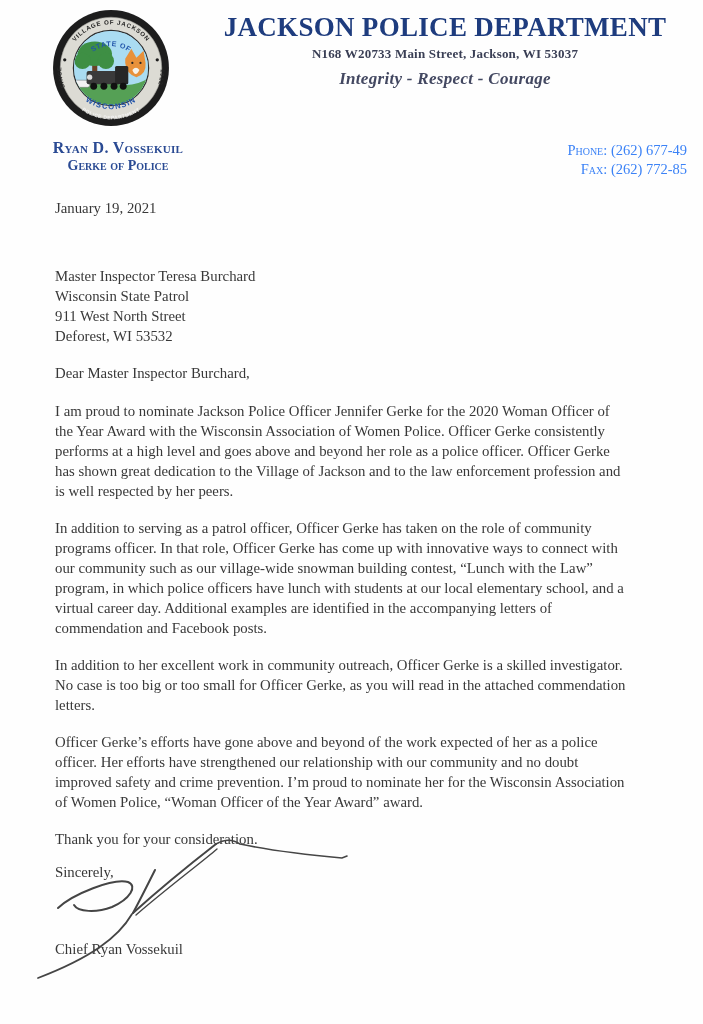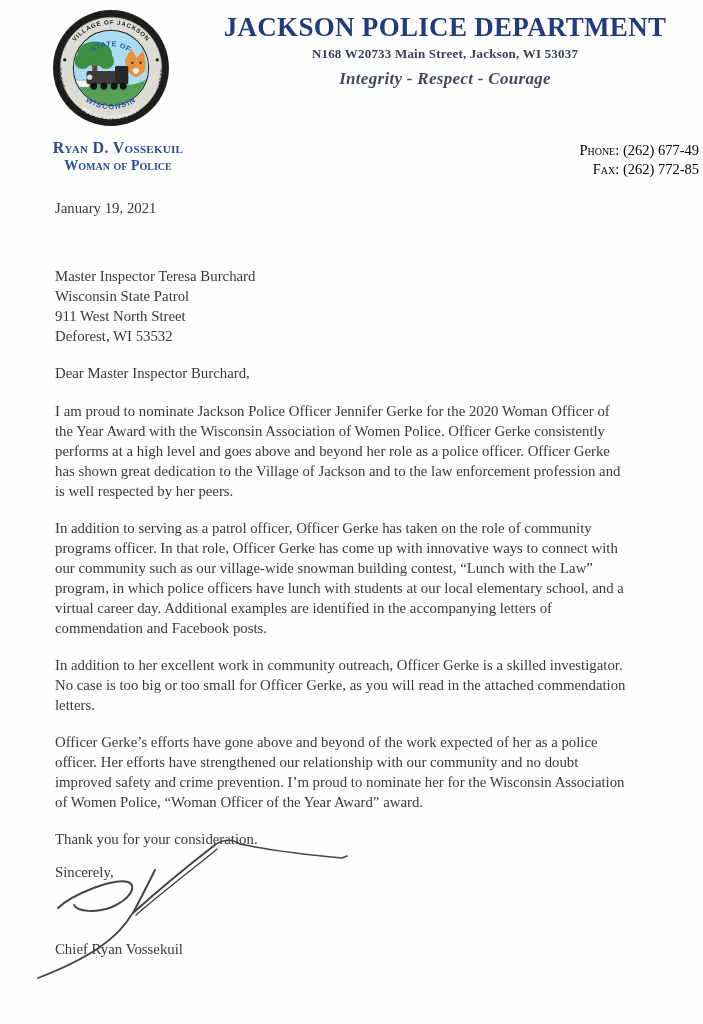--- a/index.html
+++ b/index.html
@@ -10,21 +10,21 @@
   }
   
   .badge{position:absolute;left:50px;top:7px;width:122px;height:122px;}
   .header-center{position:absolute;left:185px;top:12px;width:520px;text-align:center;}
   .dept{font-size:27px;font-weight:bold;color:#1e3c7e;letter-spacing:.3px;}
   .addr{font-size:13px;font-weight:bold;color:#3a3f55;margin-top:3px;letter-spacing:.2px;}
   .motto{font-style:italic;font-weight:bold;font-size:17px;color:#434861;margin-top:7px;letter-spacing:.3px;}
   .chief{position:absolute;left:12px;top:139px;width:212px;text-align:center;color:#2a4a93;}
   .chief-name{font-variant:small-caps;font-weight:bold;font-size:16px;letter-spacing:.3px;}
   .chief-title{font-variant:small-caps;font-size:14px;margin-top:1px;font-weight:bold;}
-  .contact{position:absolute;right:4px;top:141px;text-align:right;font-size:14.5px;color:#000000;line-height:19px;white-space:nowrap;}
+  .contact{position:absolute;right:16px;top:141px;text-align:right;font-size:14.5px;color:#3b82f6;line-height:19px;white-space:nowrap;}
   .contact .lbl{font-variant:small-caps;}
   
   .letter-body{position:absolute;left:55px;top:198px;width:660px;color:#383838;font-size:14.8px;line-height:20px;}
   .date{margin-bottom:48px;}
   .recipient{white-space:pre-line;margin-bottom:17px;}
   .salutation{margin-bottom:18px;}
   .para{white-space:pre-line;margin:0 0 17px 0;}
   .thanks{margin-bottom:13px;}
   .sig-name{margin-top:57px;}
   .signature-svg{position:absolute;left:28px;top:836px;width:345px;height:150px;}
@@ -104,21 +104,21 @@
   </svg>
 
   <div class="header-center">
     <div class="dept">JACKSON POLICE DEPARTMENT</div>
     <div class="addr">N168 W20733 Main Street, Jackson, WI 53037</div>
     <div class="motto">Integrity - Respect - Courage</div>
   </div>
 
   <div class="chief">
     <div class="chief-name">Ryan D. Vossekuil</div>
-    <div class="chief-title">Woman of Police</div>
+    <div class="chief-title">Gerke of Police</div>
   </div>
 
   <div class="contact">
     <div><span class="lbl">Phone:</span> <span>(262) 677-49</span></div>
     <div><span class="lbl">Fax:</span> <span>(262) 772-85</span></div>
   </div>
 
   <div class="letter-body">
     <div class="date">January 19, 2021</div>
     <div class="recipient">Master Inspector Teresa Burchard

